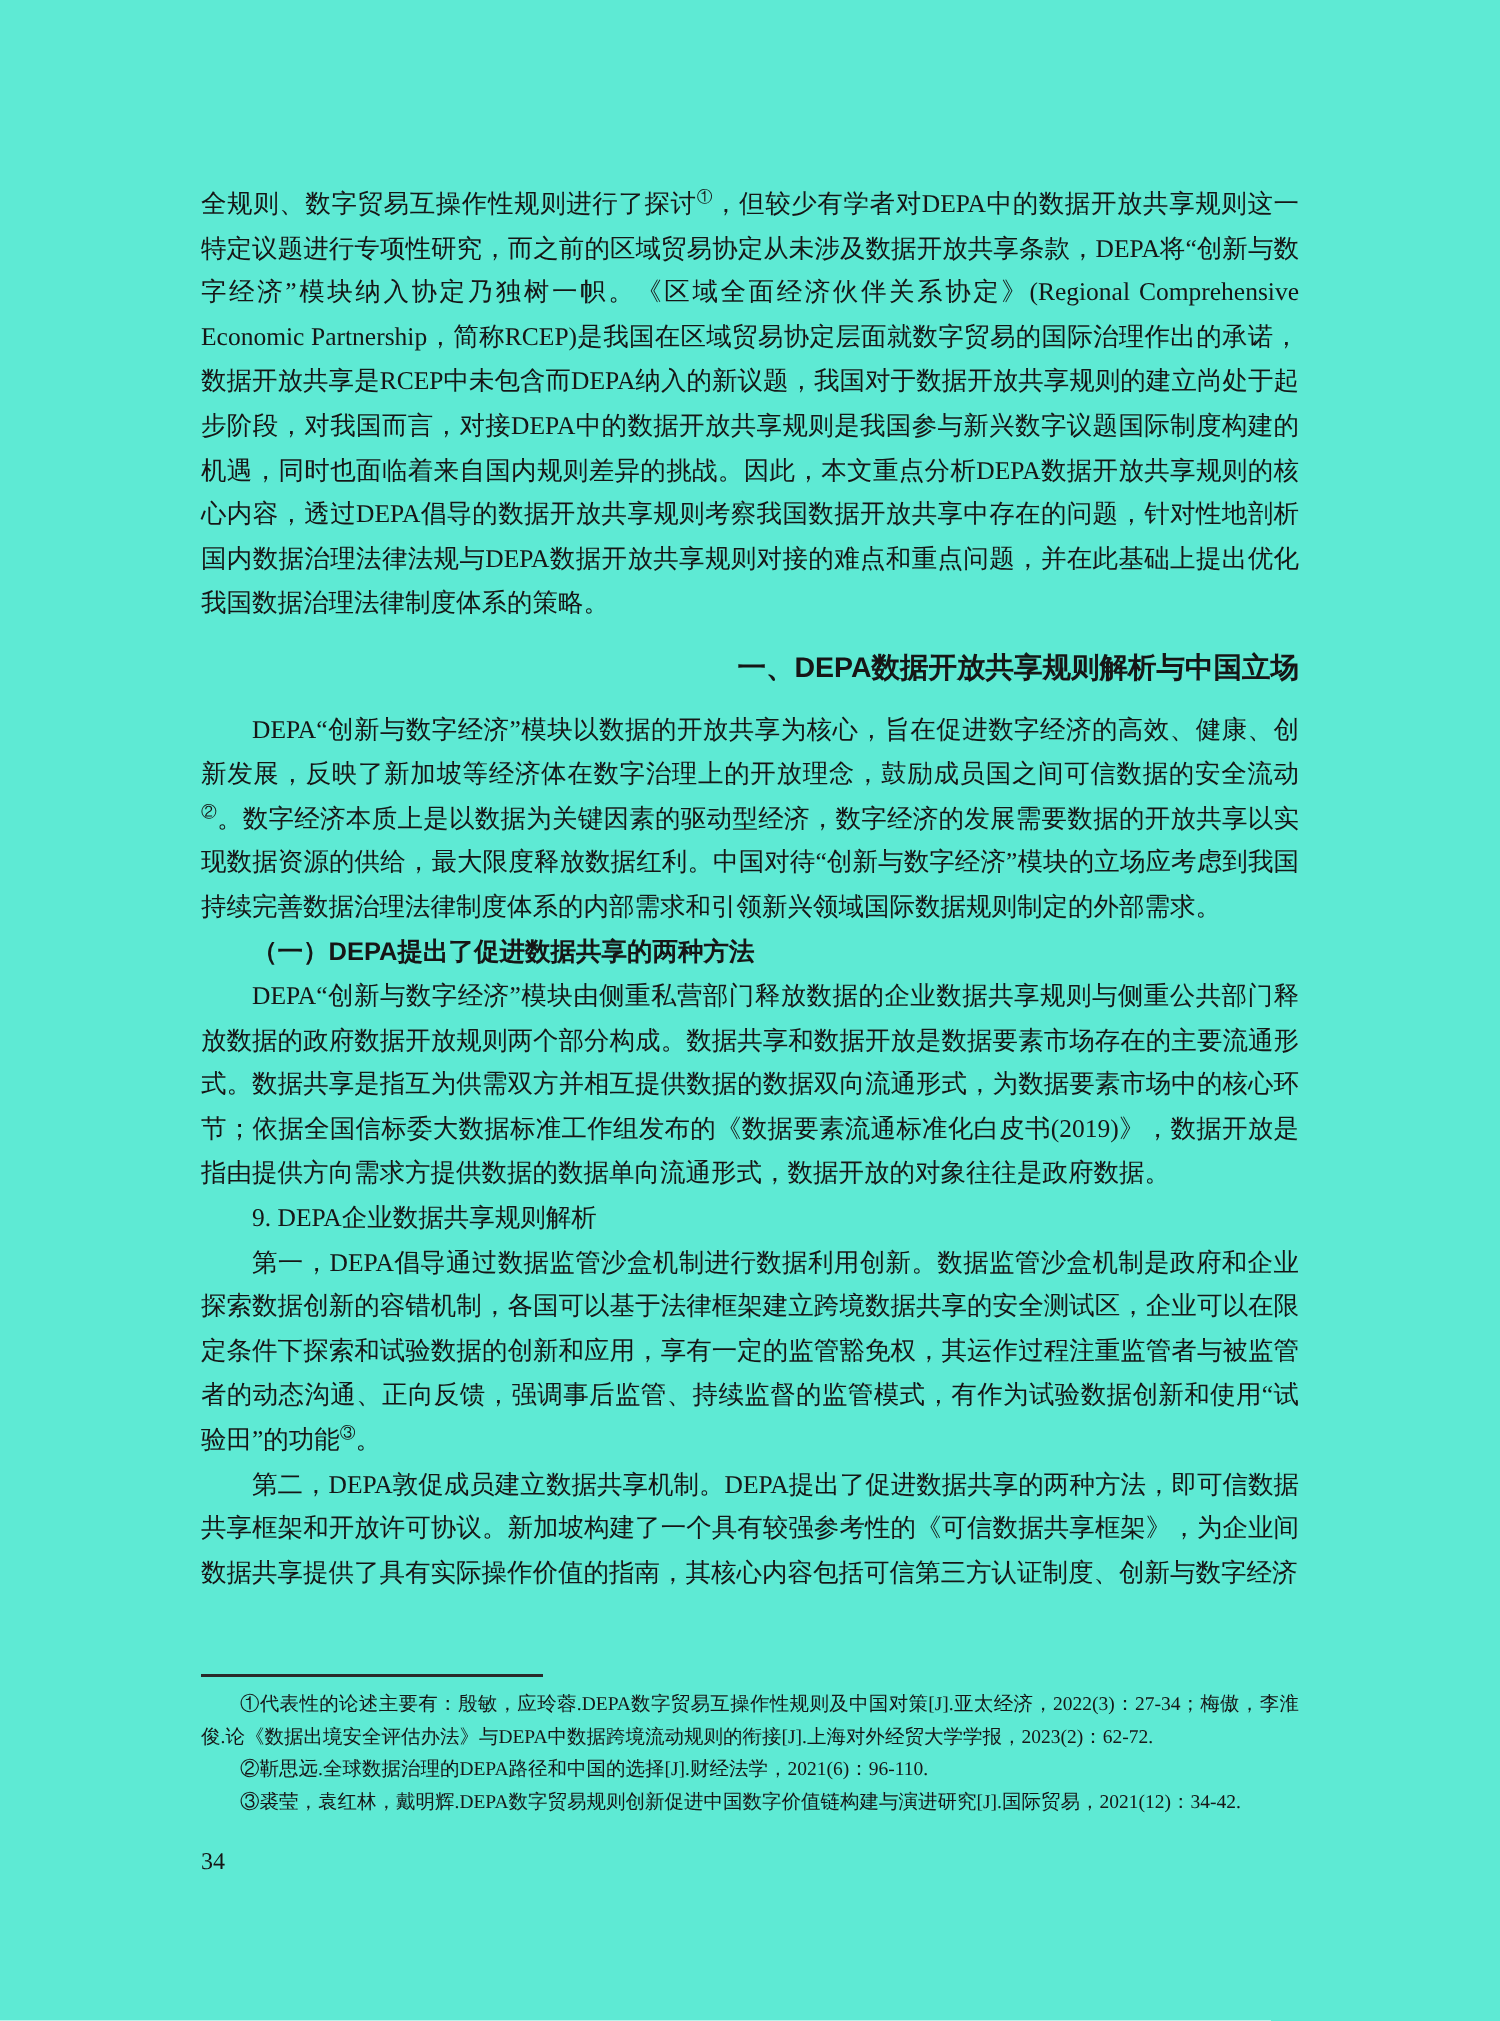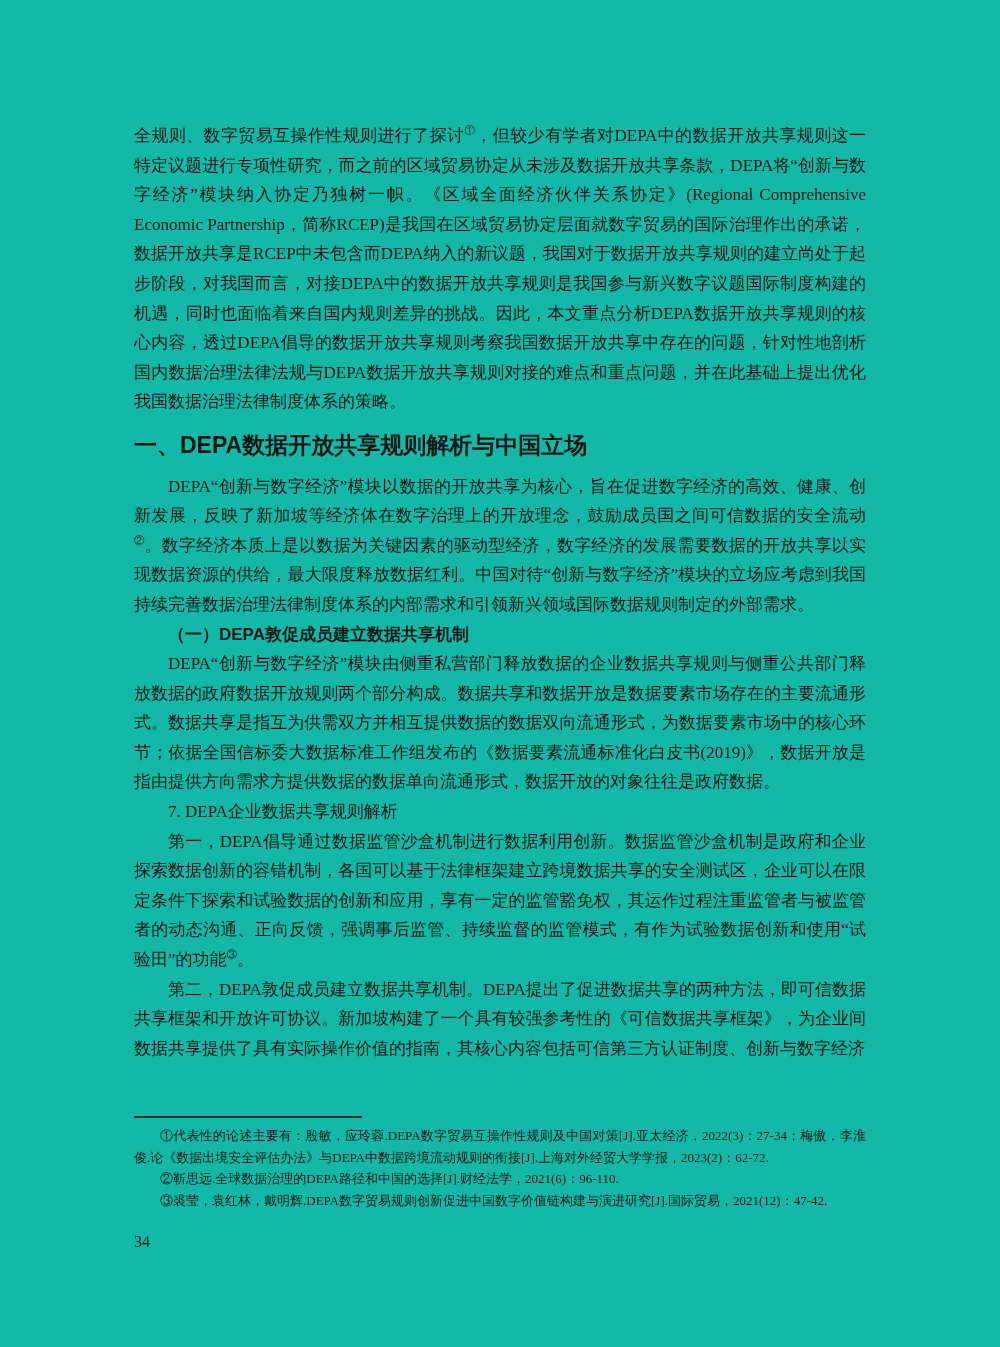--- a/index.html
+++ b/index.html
@@ -1,20 +1,20 @@
 <!DOCTYPE html>
 <html lang="zh"><head>
 <meta charset="utf-8">
 <style>
   html, body { margin: 0; padding: 0; background: #ffffff; }
   .page {
     position: relative;
     width: 1000px;
     height: 1347px;
-    background: #14b8a6;
+    background: #5eead4;
     color: #161616;
     font-family: "Liberation Serif", "DejaVu Serif", serif;
     overflow: hidden;
   }
   .article {
     position: absolute;
     left: 134px;
     top: 121px;
     width: 732px;
     font-size: 17px;
@@ -22,23 +22,23 @@
     text-align: justify;
   }
   .article p {
     margin: 0;
     text-indent: 2em;
   }
   .article p.noindent { text-indent: 0; }
   .sec-heading {
     font-family: "Liberation Sans", "DejaVu Sans", sans-serif;
     font-weight: 700;
-    font-size: 23px;
+    font-size: 19px;
     line-height: 29.6px;
-    text-align: left;
+    text-align: right;
     text-indent: 0;
     margin: 14px 0 11px 0;
   }
   .sub-heading {
     font-family: "Liberation Sans", "DejaVu Sans", sans-serif;
     font-weight: 700;
     font-size: 17px;
     line-height: 29.6px;
     text-indent: 2em;
     margin: 0;
@@ -83,30 +83,30 @@
   }
 </style>
 </head>
 <body>
 
 <div class="page">
   <div class="article">
       <p class="noindent">全规则、数字贸易互操作性规则进行了探讨<sup class="fnref">①</sup>，但较少有学者对DEPA中的数据开放共享规则这一特定议题进行专项性研究，而之前的区域贸易协定从未涉及数据开放共享条款，DEPA将“创新与数字经济”模块纳入协定乃独树一帜。《区域全面经济伙伴关系协定》(Regional Comprehensive Economic Partnership，简称RCEP)是我国在区域贸易协定层面就数字贸易的国际治理作出的承诺，数据开放共享是RCEP中未包含而DEPA纳入的新议题，我国对于数据开放共享规则的建立尚处于起步阶段，对我国而言，对接DEPA中的数据开放共享规则是我国参与新兴数字议题国际制度构建的机遇，同时也面临着来自国内规则差异的挑战。因此，本文重点分析DEPA数据开放共享规则的核心内容，透过DEPA倡导的数据开放共享规则考察我国数据开放共享中存在的问题，针对性地剖析国内数据治理法律法规与DEPA数据开放共享规则对接的难点和重点问题，并在此基础上提出优化我国数据治理法律制度体系的策略。</p>
       <h1 class="sec-heading">一、DEPA数据开放共享规则解析与中国立场</h1>
       <p>DEPA“创新与数字经济”模块以数据的开放共享为核心，旨在促进数字经济的高效、健康、创新发展，反映了新加坡等经济体在数字治理上的开放理念，鼓励成员国之间可信数据的安全流动<sup class="fnref">②</sup>。数字经济本质上是以数据为关键因素的驱动型经济，数字经济的发展需要数据的开放共享以实现数据资源的供给，最大限度释放数据红利。中国对待“创新与数字经济”模块的立场应考虑到我国持续完善数据治理法律制度体系的内部需求和引领新兴领域国际数据规则制定的外部需求。</p>
-      <h2 class="sub-heading">（一）DEPA敦促成员建立数据共享机制</h2>
+      <h2 class="sub-heading">（一）DEPA提出了促进数据共享的两种方法</h2>
       <p>DEPA“创新与数字经济”模块由侧重私营部门释放数据的企业数据共享规则与侧重公共部门释放数据的政府数据开放规则两个部分构成。数据共享和数据开放是数据要素市场存在的主要流通形式。数据共享是指互为供需双方并相互提供数据的数据双向流通形式，为数据要素市场中的核心环节；依据全国信标委大数据标准工作组发布的《数据要素流通标准化白皮书(2019)》，数据开放是指由提供方向需求方提供数据的数据单向流通形式，数据开放的对象往往是政府数据。</p>
-      <h3 class="item-heading">7. DEPA企业数据共享规则解析</h3>
+      <h3 class="item-heading">9. DEPA企业数据共享规则解析</h3>
       <p>第一，DEPA倡导通过数据监管沙盒机制进行数据利用创新。数据监管沙盒机制是政府和企业探索数据创新的容错机制，各国可以基于法律框架建立跨境数据共享的安全测试区，企业可以在限定条件下探索和试验数据的创新和应用，享有一定的监管豁免权，其运作过程注重监管者与被监管者的动态沟通、正向反馈，强调事后监管、持续监督的监管模式，有作为试验数据创新和使用“试验田”的功能<sup class="fnref">③</sup>。</p>
       <p>第二，DEPA敦促成员建立数据共享机制。DEPA提出了促进数据共享的两种方法，即可信数据共享框架和开放许可协议。新加坡构建了一个具有较强参考性的《可信数据共享框架》，为企业间数据共享提供了具有实际操作价值的指南，其核心内容包括可信第三方认证制度、创新与数字经济</p>
     </div>
 
   <div class="footnotes">
     <div class="fn-rule"></div>
     <div>
         <p class="footnote">①代表性的论述主要有：殷敏，应玲蓉.DEPA数字贸易互操作性规则及中国对策[J].亚太经济，2022(3)：27-34；梅傲，李淮俊.论《数据出境安全评估办法》与DEPA中数据跨境流动规则的衔接[J].上海对外经贸大学学报，2023(2)：62-72.</p>
         <p class="footnote">②靳思远.全球数据治理的DEPA路径和中国的选择[J].财经法学，2021(6)：96-110.</p>
-        <p class="footnote">③裘莹，袁红林，戴明辉.DEPA数字贸易规则创新促进中国数字价值链构建与演进研究[J].国际贸易，2021(12)：47-42.</p>
+        <p class="footnote">③裘莹，袁红林，戴明辉.DEPA数字贸易规则创新促进中国数字价值链构建与演进研究[J].国际贸易，2021(12)：34-42.</p>
       </div>
   </div>
 
   <div class="page-number">34</div>
 </div>
 
 </body></html>

